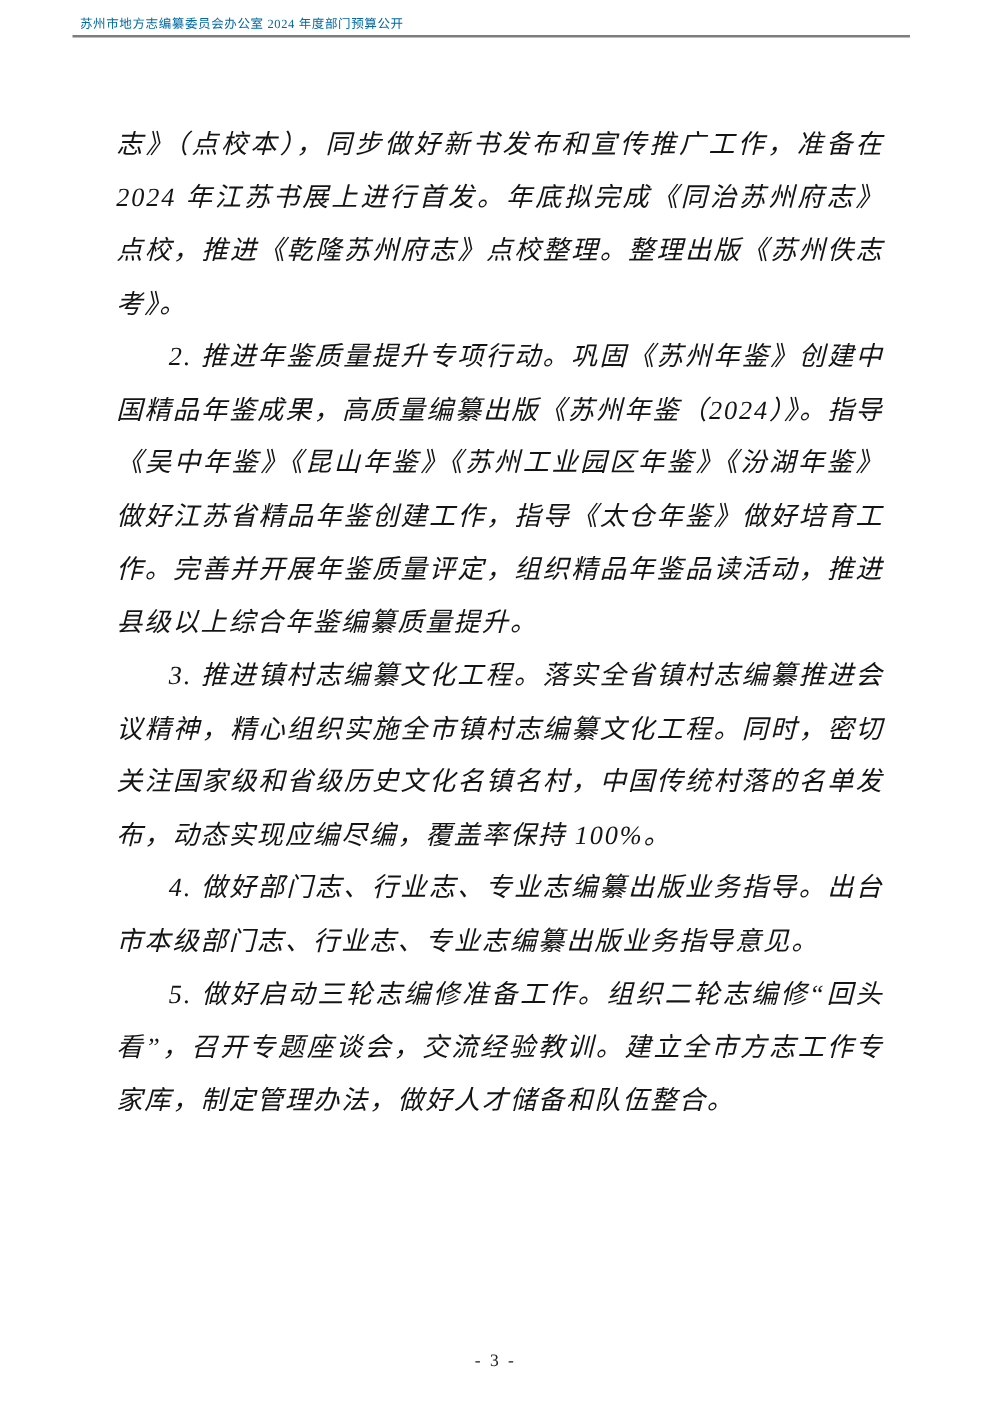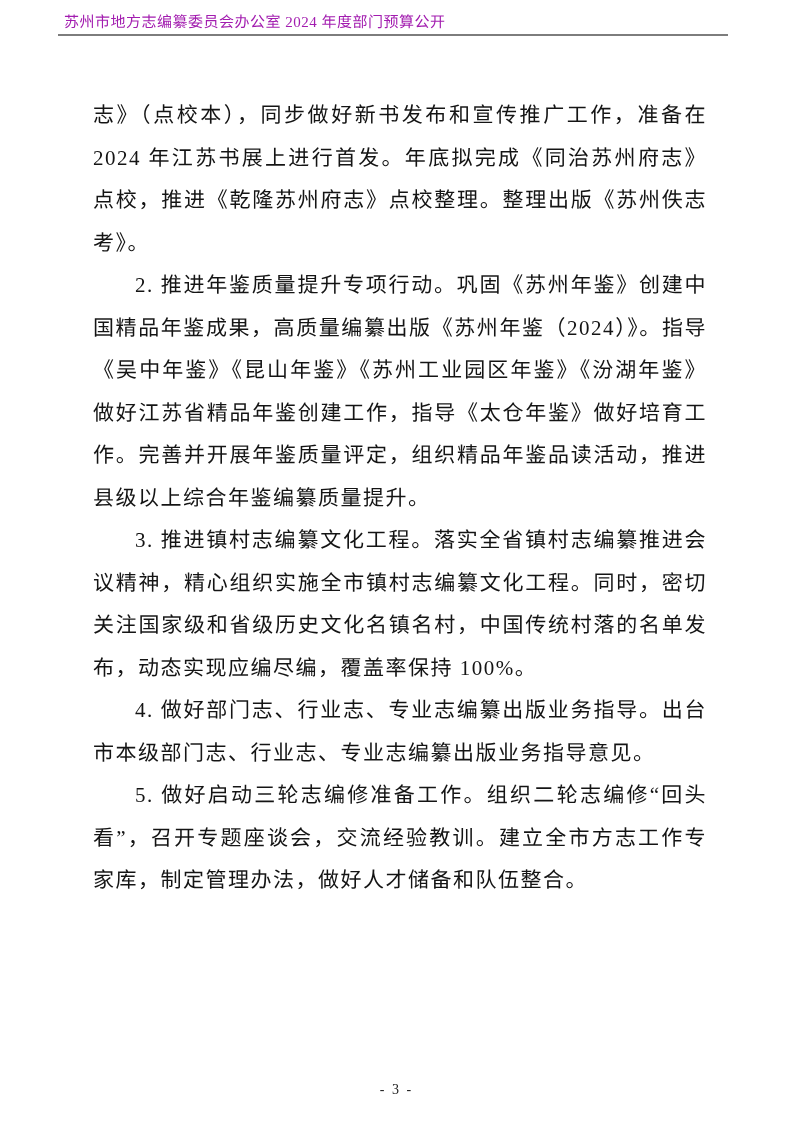--- a/index.html
+++ b/index.html
@@ -24,36 +24,37 @@
   .doc-header {
     position: absolute;
     left: 58px;
     top: 10px;
     width: 670px;
     border-bottom: 2.5px solid #7d7d7d;
     padding: 0 0 3px 6px;
     box-sizing: border-box;
   }
   .doc-header .title {
-    font-size: 15px;
+    font-size: 10px;
     letter-spacing: 0.5px;
-    color: #a21caf;
+    color: #0369a1;
     white-space: nowrap;
   }
   
   .doc-body {
     position: absolute;
     left: 93px;
     top: 94px;
     width: 614px;
     font-size: 21px;
     line-height: 42.5px;
     letter-spacing: 1.5px;
     text-align: justify;
     color: #141414;
+    font-style: italic;
   }
   .doc-body p {
     margin: 0;
     text-indent: 2em;
   }
   .doc-body p.continuation {
     text-indent: 0;
   }
   
   .doc-footer {

